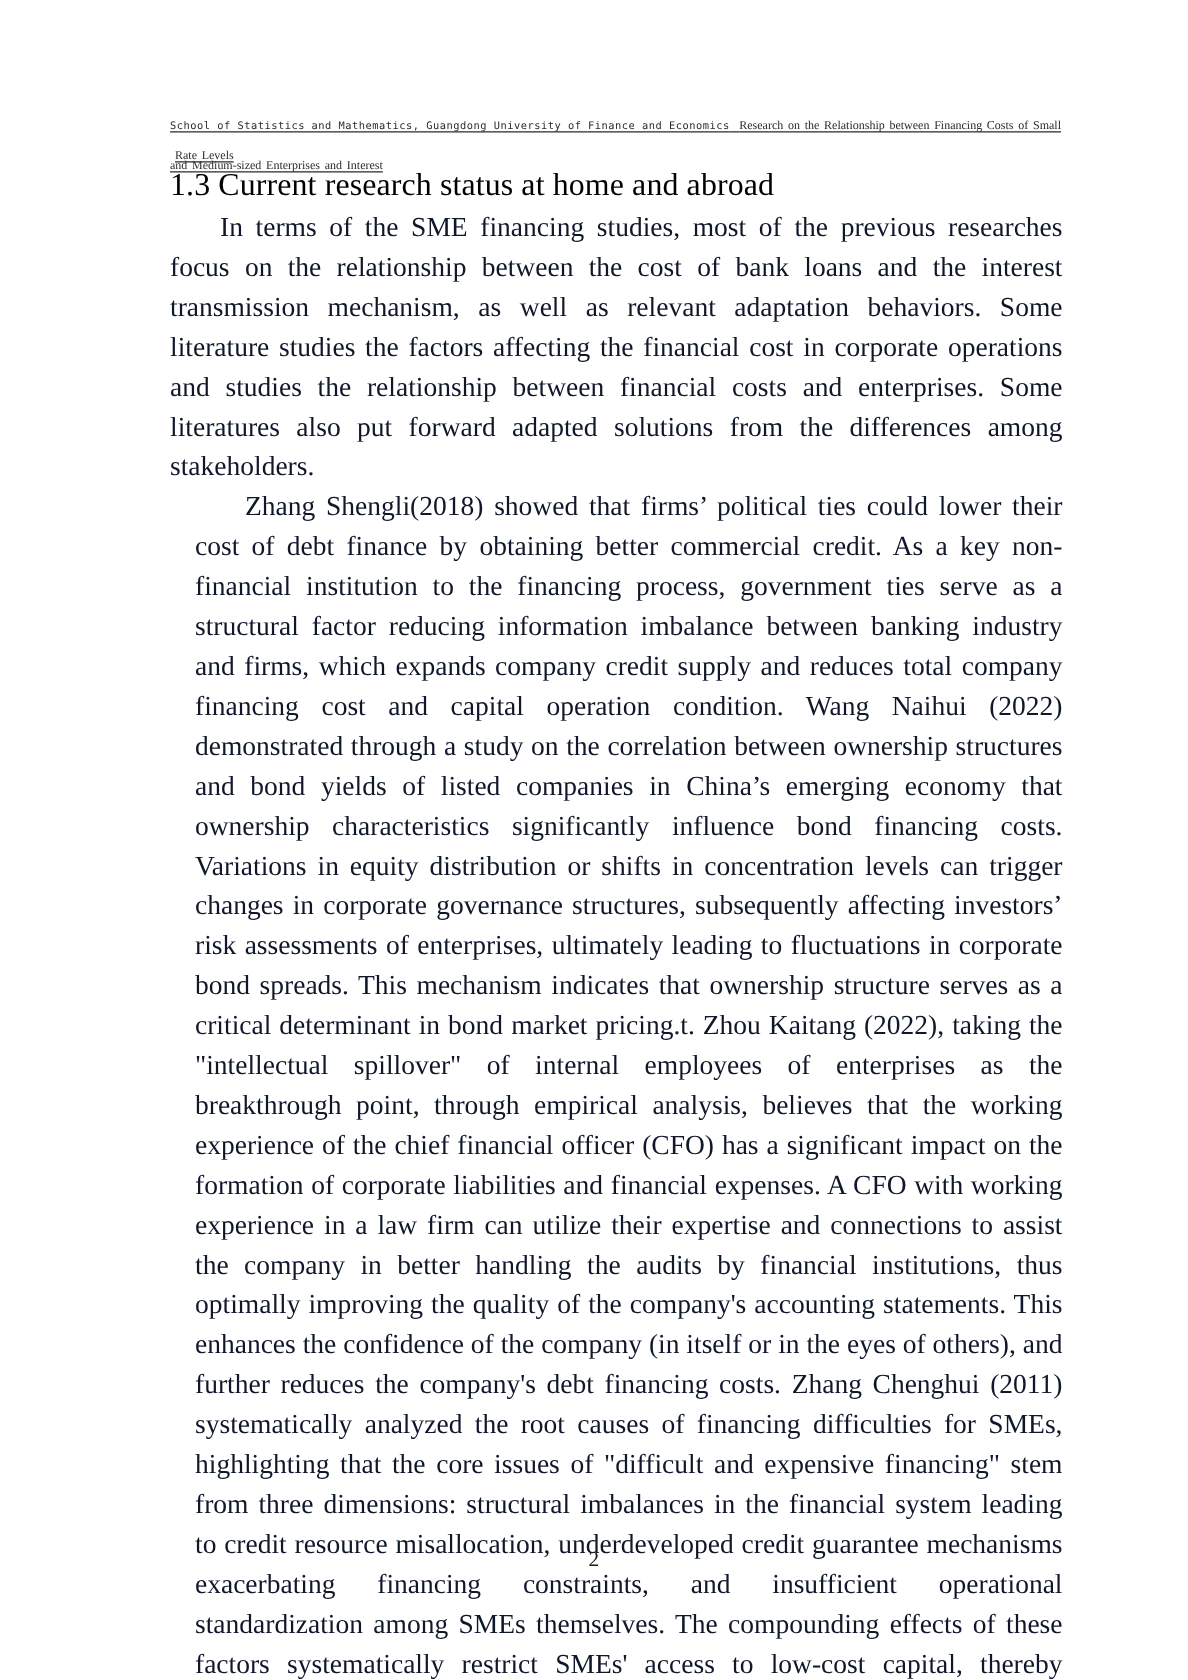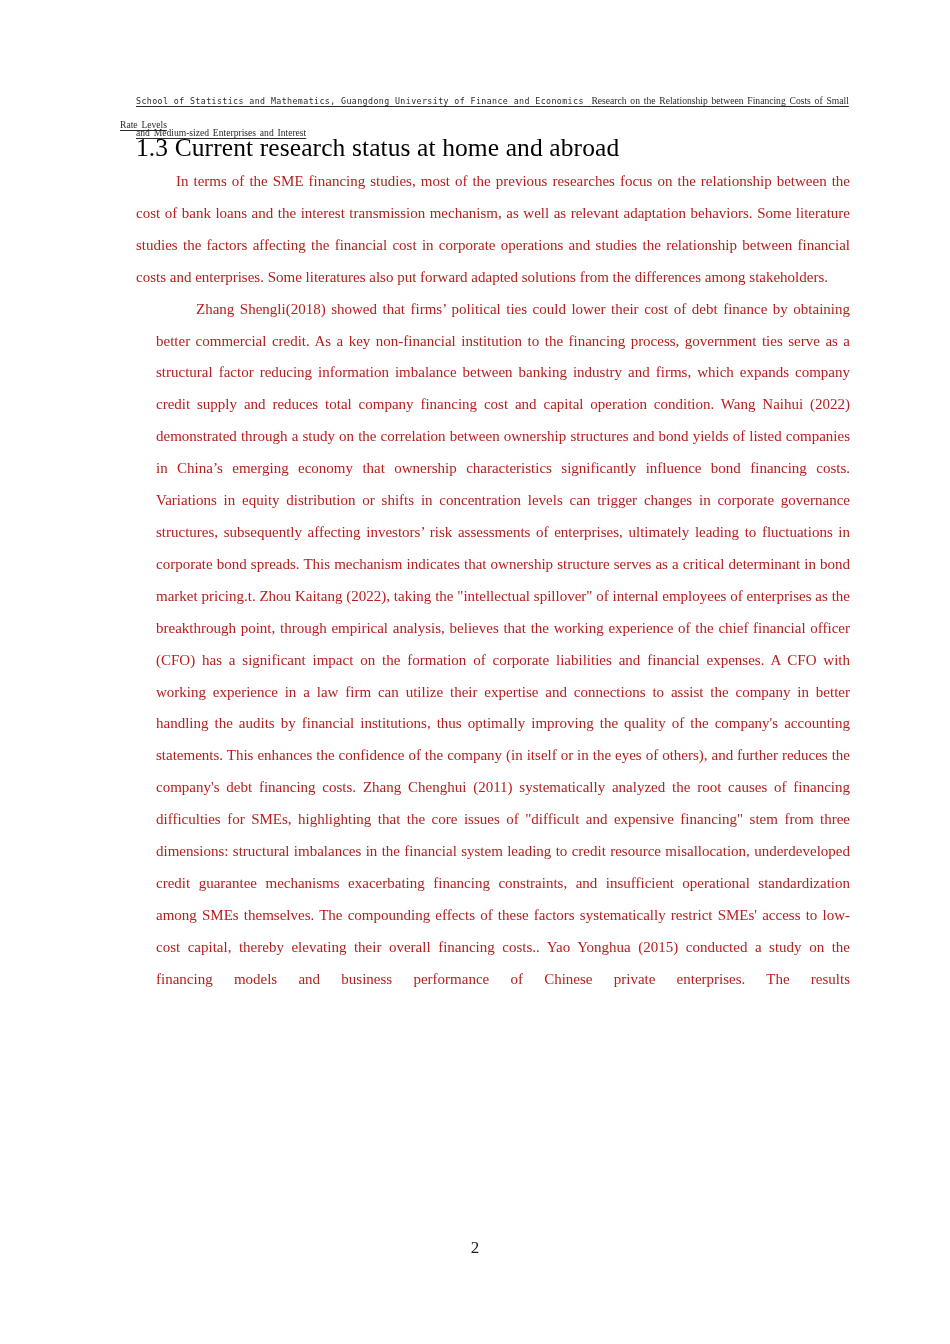--- a/index.html
+++ b/index.html
@@ -49,21 +49,21 @@
   .hdr-serif {
     font-family: "Liberation Serif", serif;
     font-size: 9.6px;
     color: #2b2b2b;
     text-decoration: underline;
     text-underline-offset: 2px;
     word-spacing: 1.4px;
   }
   .header-line-2 {
     position: absolute;
-    left: 120px;
+    left: 140px;
     top: 114px;
   }
 
   
   .section-heading {
     position: absolute;
     left: 136px;
     top: 132px;
     font-family: "Liberation Serif", serif;
     font-size: 25.5px;
@@ -76,26 +76,26 @@
 
   
   .body-block {
     position: absolute;
     left: 136px;
     top: 166px;
     width: 714px;
   }
   p.para {
     margin: 0;
-    font-size: 15px;
+    font-size: 22px;
     line-height: 31.9px;
     text-align: justify;
     text-justify: inter-word;
     text-indent: 40px;
-    color: #b91c1c;
+    color: #0f172a;
     hyphens: none;
   }
   p.para:last-child {
     text-align: justify;
     margin-left: 20px;
   }
 
   
   p.para.clipped {
     text-align-last: justify;

